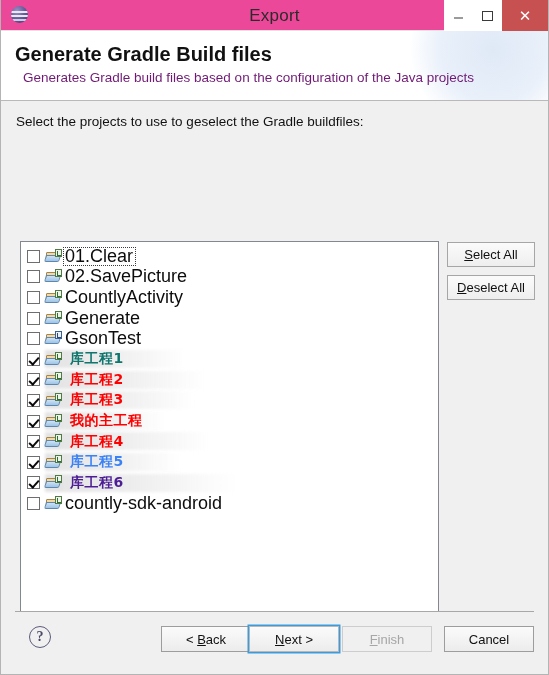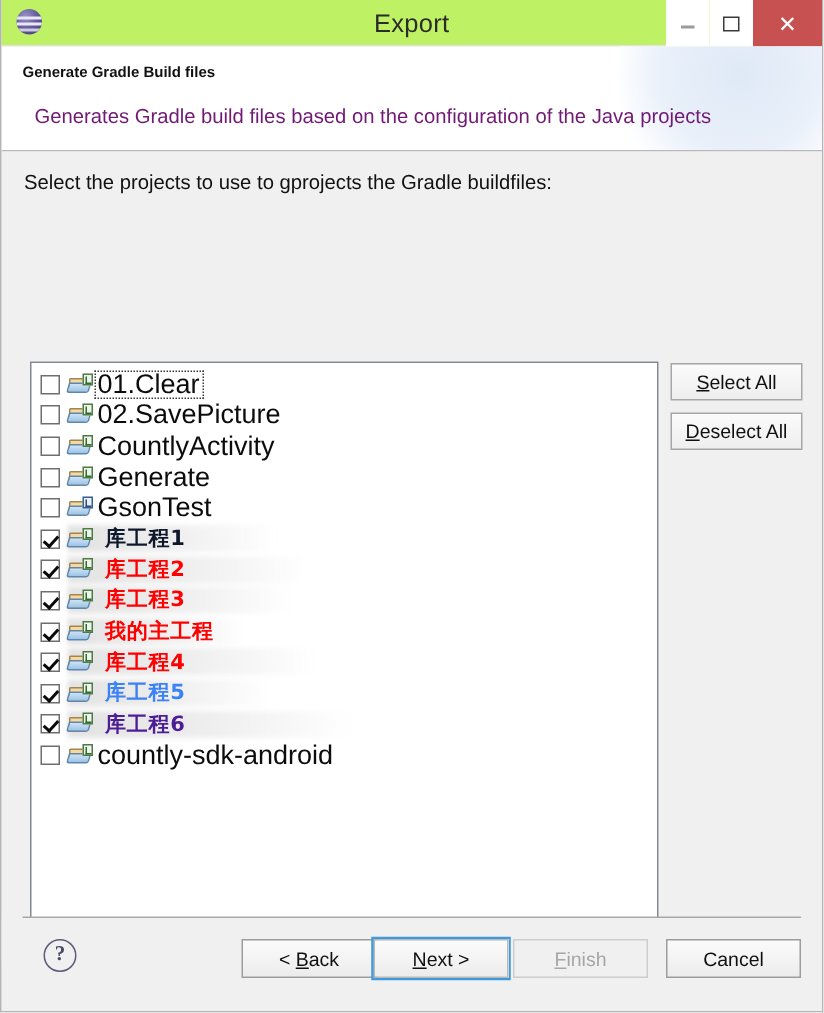--- a/index.html
+++ b/index.html
@@ -18,21 +18,21 @@
     background: #f0f0f0;
     border: 1px solid #b4b4b4;
     border-top: none;
     overflow: hidden;
   }
 
   
   #titlebar {
     position: relative;
     height: 31px;
-    background: #bef264;
+    background: #ec4899;
     border-bottom: 1px solid #e2e2e2;
     display: flex;
     align-items: center;
   }
   #app-icon {
     width: 22px; height: 22px;
     margin-left: 8px;
     position: relative;
     flex: none;
   }
@@ -94,21 +94,21 @@
   }
   #header-deco {
     position: absolute;
     right: -28px; top: -64px;
     width: 165px; height: 165px;
     border-radius: 50%;
     background: radial-gradient(circle at 50% 50%, #dfe9f6 0%, #e9f0fa 45%, #ffffff 72%);
   }
   #header-title {
     position: absolute; left: 14px; top: 12px;
-    font-size: 10px; font-weight: bold; color: #111111;
+    font-size: 20px; font-weight: bold; color: #111111;
   }
   #header-desc {
     position: absolute; left: 22px; top: 39px;
     font-size: 13.5px; color: #701a75;
   }
 
   
   #body {
     position: relative;
     height: 540px;
@@ -300,21 +300,21 @@
   </div>
 
   <div id="wizard-header">
     <div id="header-deco"></div>
     <div id="header-title">Generate Gradle Build files</div>
     <div id="header-desc">Generates Gradle build files based on the configuration of the Java projects</div>
   </div>
 
   <div id="body">
 
-    <div id="select-label"><span>Select the projects to use to </span><u>g</u><span>projects the Gradle buildfiles:</span></div>
+    <div id="select-label"><span>Select the projects to use to </span><u>g</u><span>eselect the Gradle buildfiles:</span></div>
 
     <div id="project-list">
       <div class="plist-inner" id="plist-inner">
           <div class="list-row">
             <div class="cb"></div>
             <div class="fic">
               <div class="back"></div>
               <div class="front"></div>
               <div class="badge"></div>
             </div>
@@ -357,21 +357,21 @@
             <span class="lbl">GsonTest</span>
           </div>
           <div class="list-row">
             <div class="smear" style="left: 24px; width: 140px;"></div>
             <div class="cb checked"></div>
             <div class="fic">
               <div class="back"></div>
               <div class="front"></div>
               <div class="badge"></div>
             </div>
-            <span class="anno" style="color: #0f172a; text-align: right;">库工程1</span>
+            <span class="anno" style="color: #0f766e; text-align: right;">库工程1</span>
           </div>
           <div class="list-row">
             <div class="smear" style="left: 24px; width: 160px;"></div>
             <div class="cb checked"></div>
             <div class="fic">
               <div class="back"></div>
               <div class="front"></div>
               <div class="badge"></div>
             </div>
             <span class="anno" style="color: rgb(255, 0, 0);">库工程2</span>

